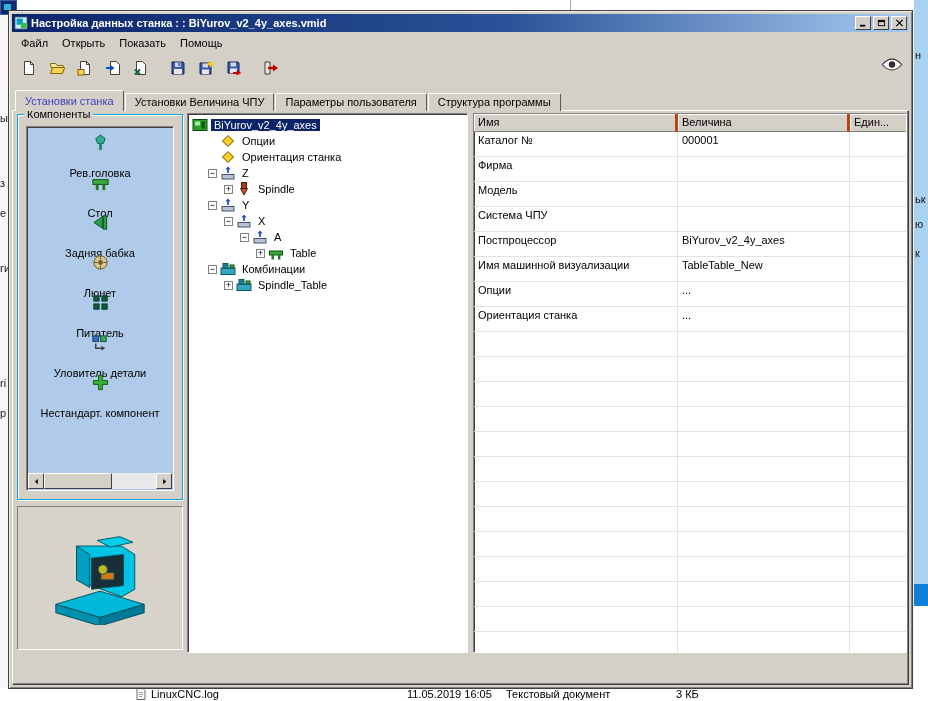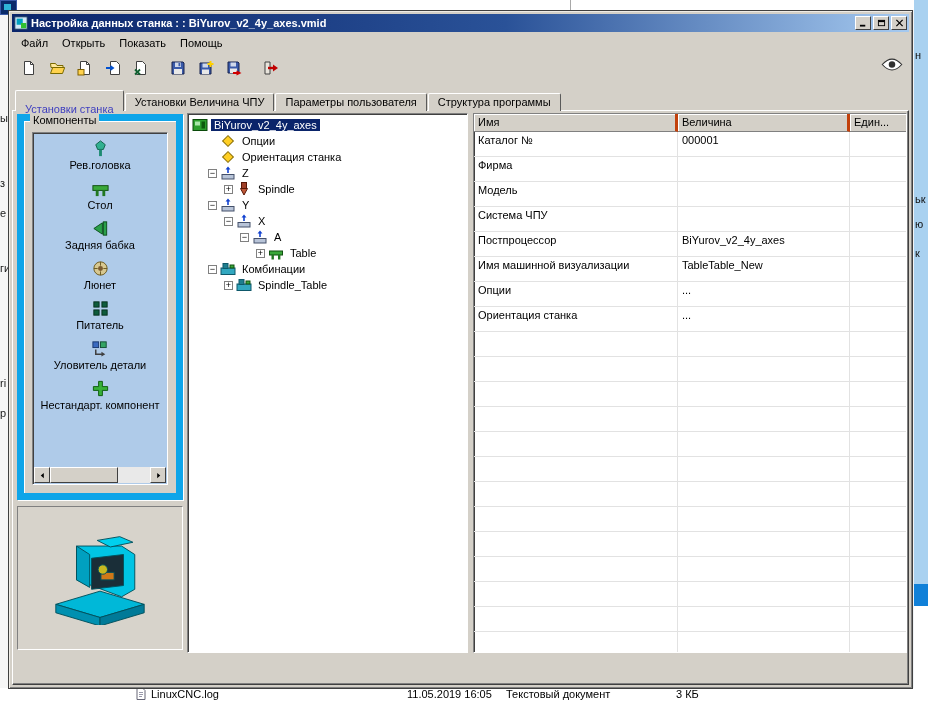--- a/index.html
+++ b/index.html
@@ -43,36 +43,36 @@
   .tb-btn { width:27px; height:27px; background:#d4d0c8; border:1px solid #d4d0c8; display:flex; align-items:center; justify-content:center; padding:0; margin-right:1px; }
   .tb-btn svg { width:19px; height:19px; }
   .tb-sep { width:9px; height:24px; flex:none; }
   .eye-btn { position:absolute; right:8px; top:46px; width:24px; height:18px; background:transparent; border:none; padding:0; }
   .eye-btn svg { width:22px; height:13px; }
 
   .tab-strip { position:absolute; left:6px; top:79px; right:3px; height:21px; display:flex; align-items:flex-end; z-index:3; }
   .tab { height:18px; margin-top:2px; padding:2px 9px 0; background:#d4d0c8; border:1px solid;
          border-color:#fff #5a5a5a #5a5a5a #fff; border-bottom:none; border-top-left-radius:2px; border-top-right-radius:2px;
          margin-right:1px; white-space:nowrap; }
-  .tab.active { height:21px; margin-top:8px; padding-top:12px; color:#3f3fbf; position:relative; z-index:4; }
+  .tab.active { height:21px; margin-top:8px; padding-top:4px; color:#3f3fbf; position:relative; z-index:4; }
 
   .tab-page { position:absolute; left:3px; right:3px; top:99px; bottom:3px; background:#d4d0c8;
               border:1px solid; border-color:#fff #404040 #404040 #fff; box-shadow: inset -1px -1px 0 #808080; }
 
   
   .groupbox { position:absolute; left:4px; top:3px; width:166px; height:386px;
-              border:7px solid #0ea5e9; box-shadow: inset 1px 1px 0 #fff, 1px 1px 0 #fff; }
+              border:1px solid #0ea5e9; box-shadow: inset 1px 1px 0 #fff, 1px 1px 0 #fff; }
   .legend { position:absolute; top:-7px; left:6px; background:#d4d0c8; padding:0 3px; }
   .components-list { position:absolute; left:8px; top:11px; right:8px; bottom:8px; background:#afcbe9;
                      border:1px solid; border-color:#808080 #fff #fff #808080; box-shadow: inset 1px 1px 0 #404040;
                      overflow:hidden; padding-top:6px; }
   .comp-item { height:40px; display:flex; flex-direction:column; align-items:center; }
   .icon20 { width:19px; height:19px; display:inline-flex; }
   .icon20 svg { width:19px; height:19px; }
-  .comp-label { margin-top:1px; white-space:nowrap; }
+  .comp-label { margin-top:15px; white-space:nowrap; }
   .hscroll { position:absolute; left:1px; right:1px; bottom:1px; height:16px; background:#e9e9e9; display:flex; }
   .sb-btn { width:16px; height:16px; background:#d4d0c8; border:1px solid; border-color:#fff #404040 #404040 #fff;
             display:flex; align-items:center; justify-content:center; flex:none; }
   .sb-btn svg { width:7px; height:7px; }
   .sb-track { flex:1; position:relative; }
   .sb-thumb { position:absolute; left:0; top:0; width:68px; height:16px; background:#d4d0c8;
               border:1px solid; border-color:#fff #404040 #404040 #fff; }
 
   
   .preview { position:absolute; left:4px; top:395px; width:166px; height:144px; background:#d7d3cb;

